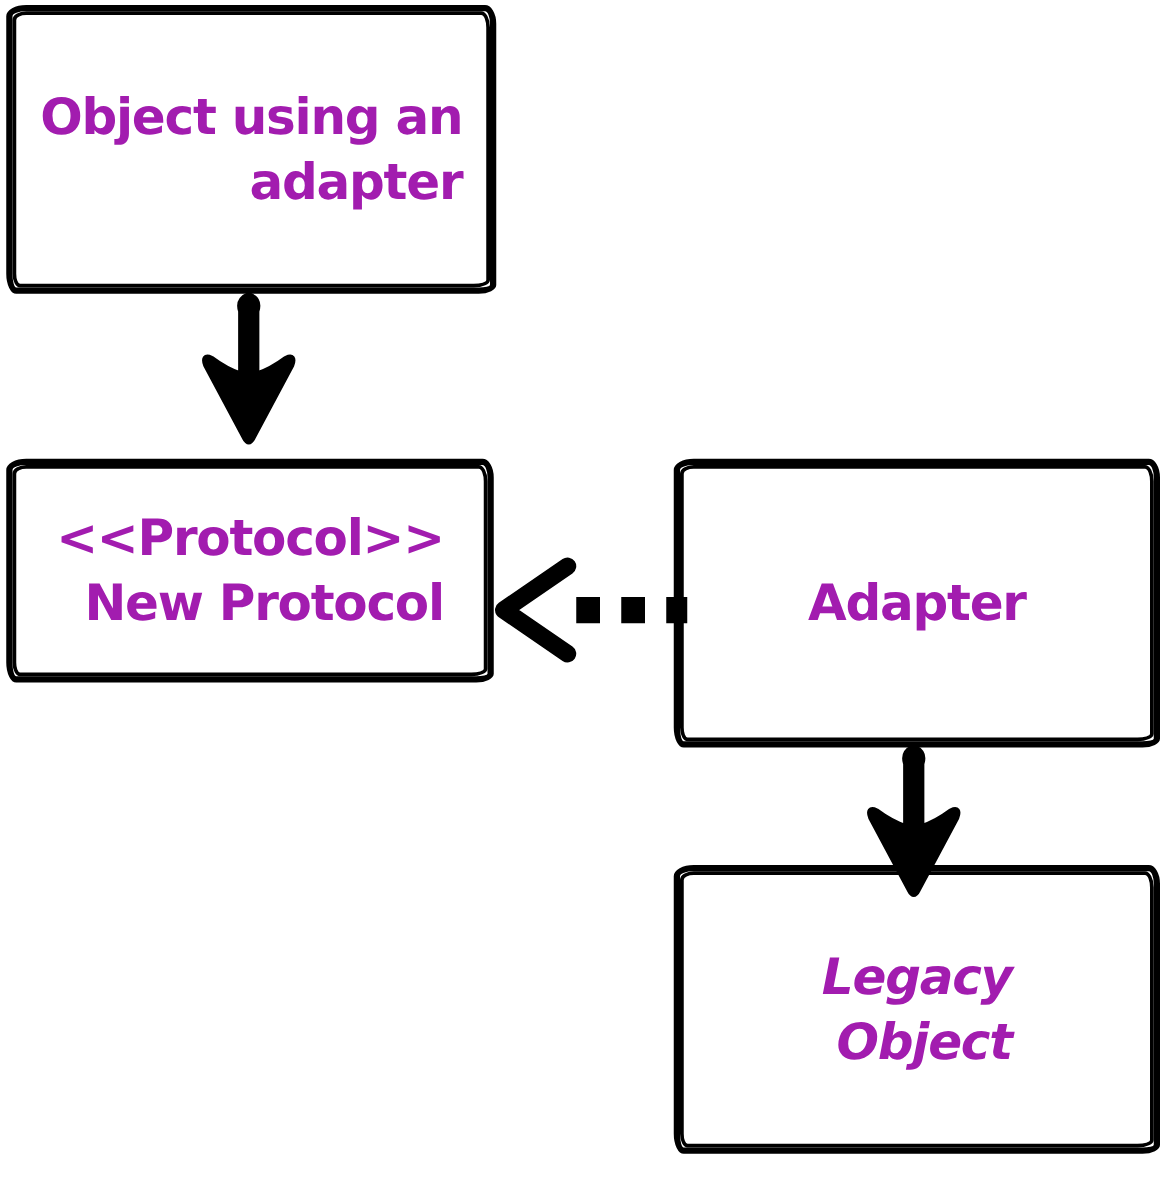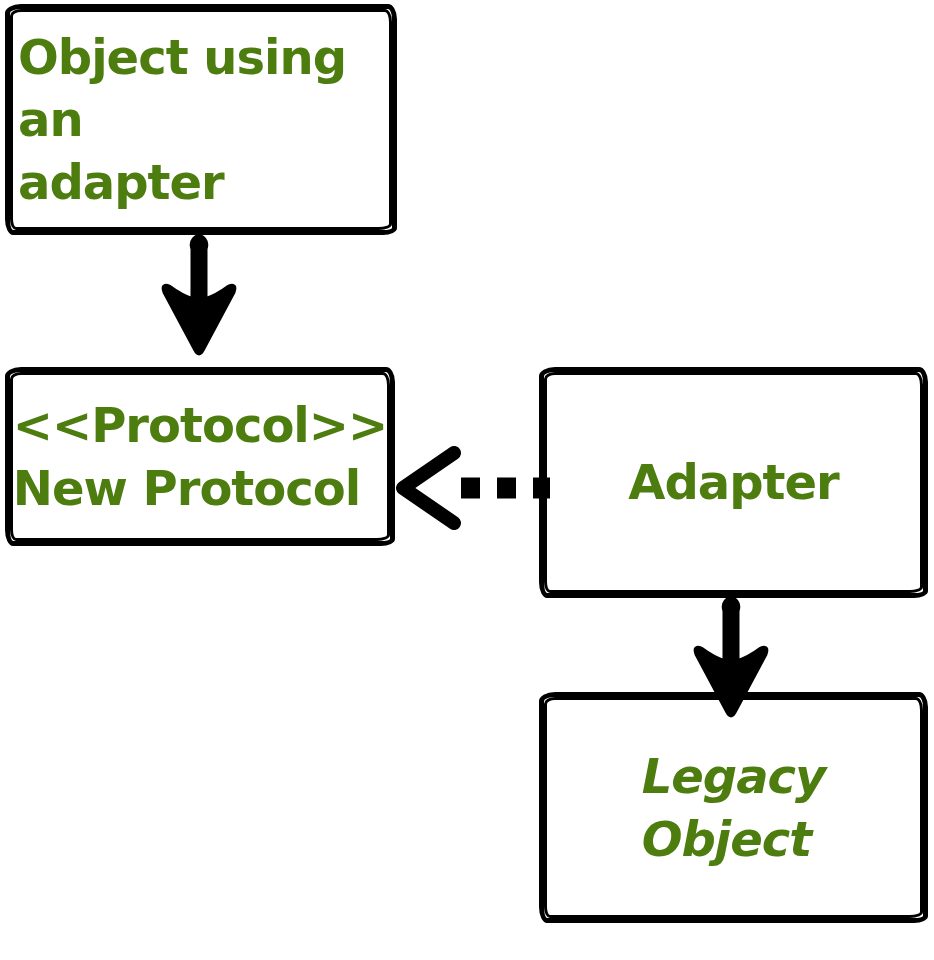--- a/index.html
+++ b/index.html
@@ -30,26 +30,26 @@
     content: "";
     position: absolute;
     inset: 0px;
     border: 3px solid #000;
     border-radius: 11px 7px 13px 6px / 7px 13px 6px 11px;
     pointer-events: none;
   }
   .node-label {
     position: relative;
     white-space: pre-line;
-    text-align: left;
-    font-size: 48px;
+    text-align: right;
+    font-size: 40px;
     font-weight: bold;
     letter-spacing: -1px;
     line-height: 1.3;
-    color: #4d7c0f;
+    color: #a21caf;
     padding: 0 8px;
   }
   .edge {
     position: absolute;
   }
 </style>
 </head>
 <body>
 
 <div class="canvas">

